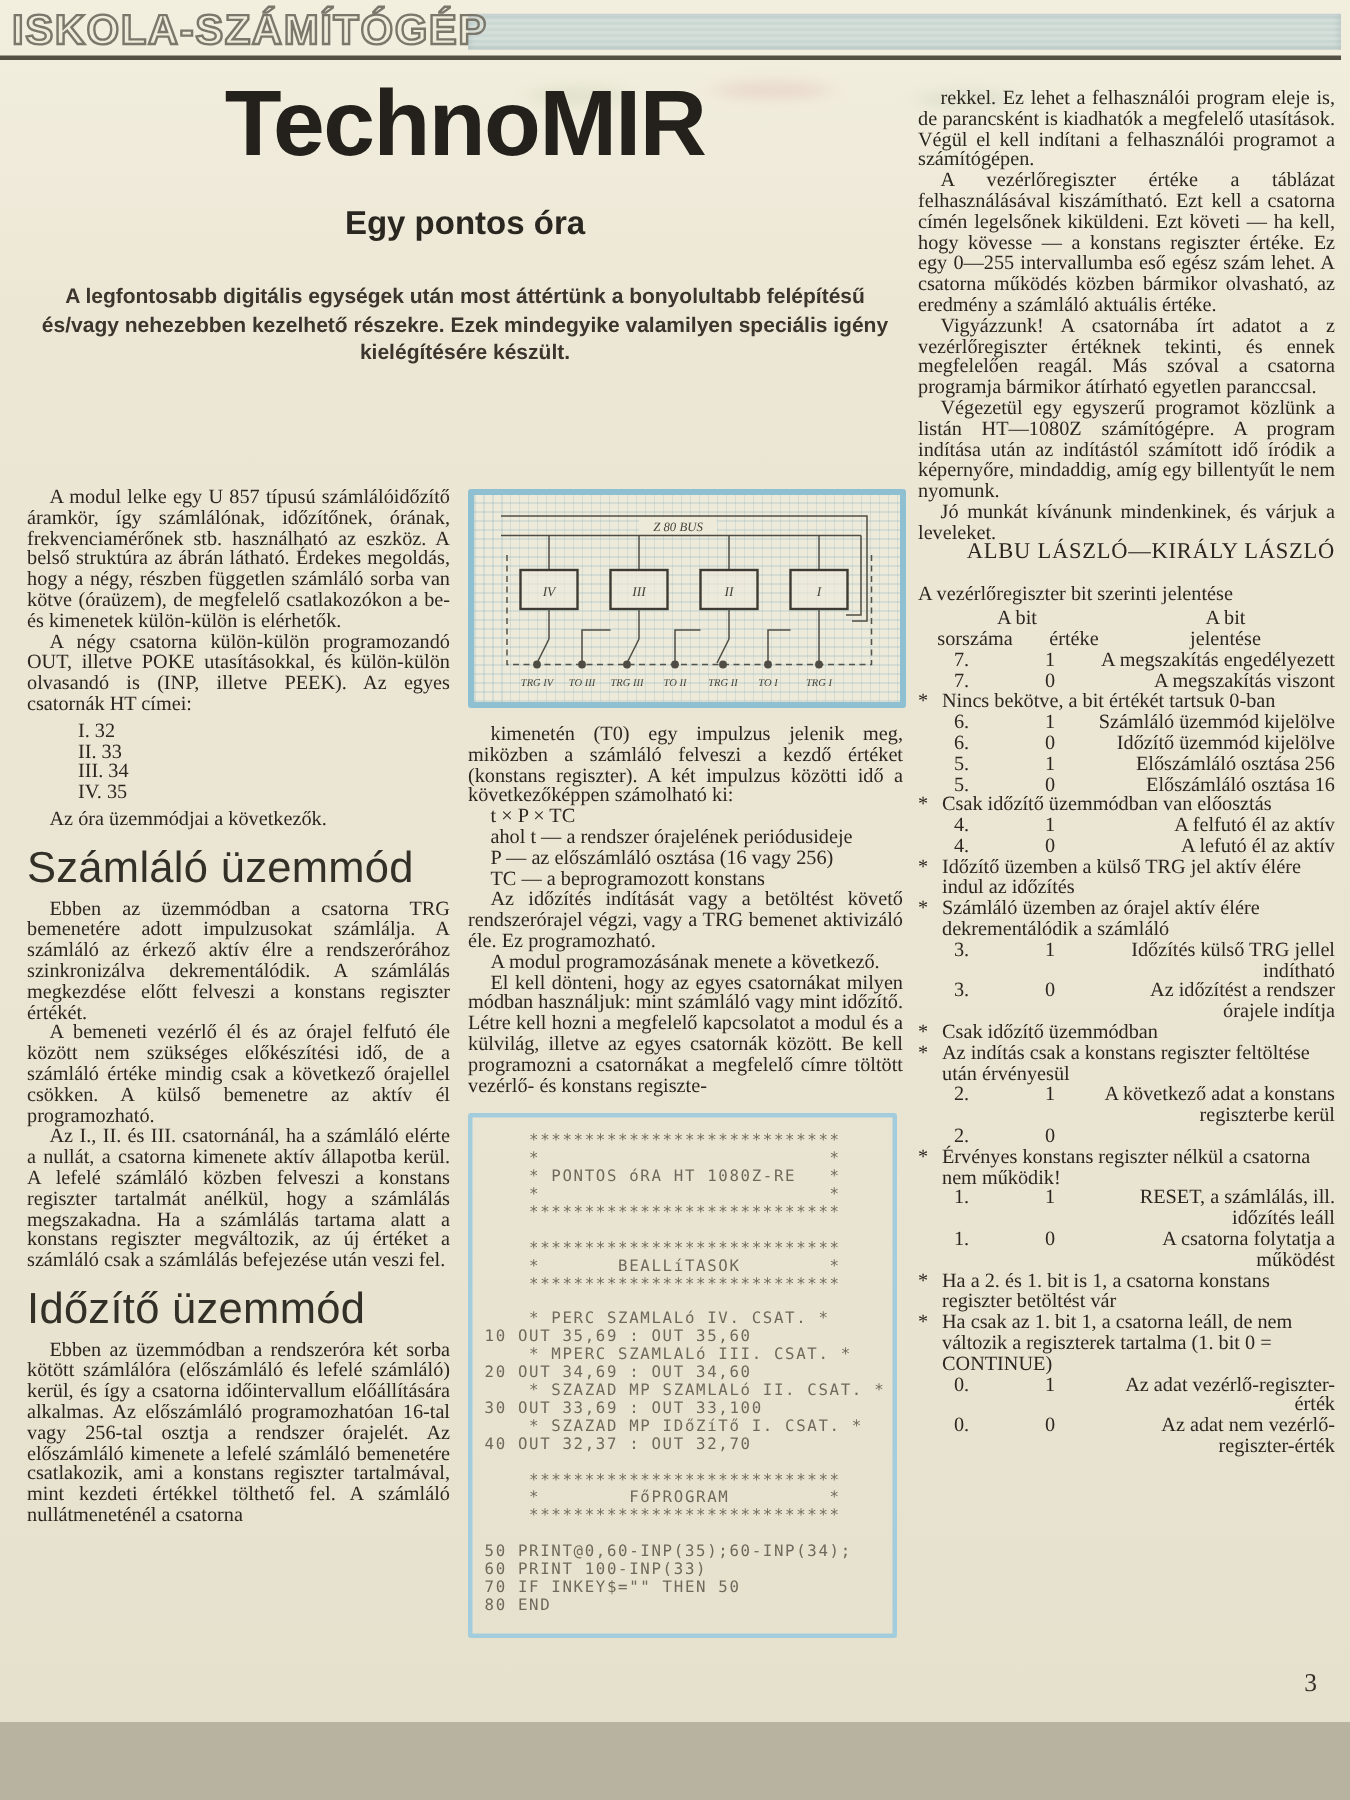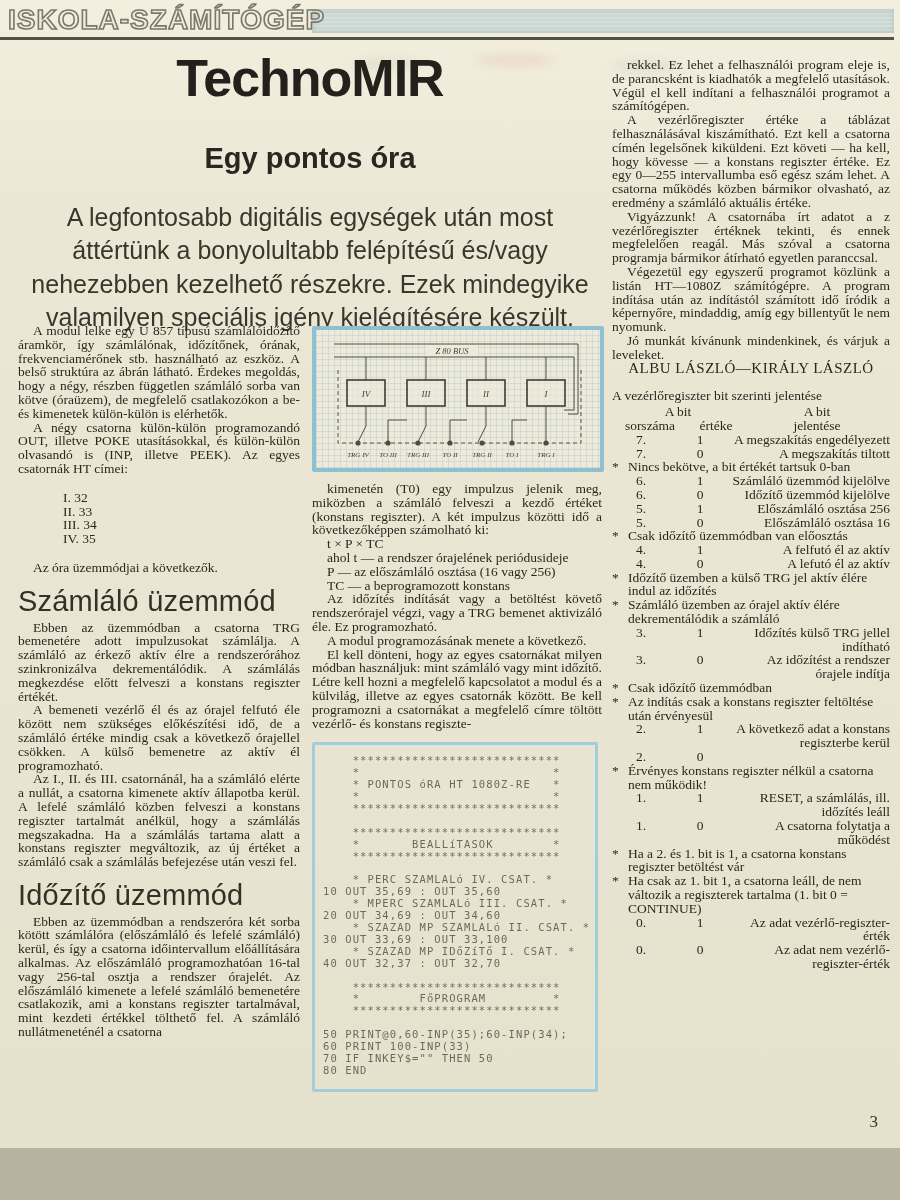--- a/index.html
+++ b/index.html
@@ -24,38 +24,38 @@
   .ghost{
     position:absolute;left:300px;top:44px;width:430px;height:40px;filter:blur(4px);opacity:.18;
     background:
       radial-gradient(60px 12px at 20% 50%, #9fb891 40%, transparent 70%),
       radial-gradient(70px 12px at 50% 40%, #c98f96 40%, transparent 70%),
       radial-gradient(60px 12px at 80% 55%, #9fb8a5 40%, transparent 70%);
   }
   
   .title-block{position:absolute;left:20px;top:52px;width:580px;text-align:center;}
   .art-title{
-    font-family:"Liberation Sans",sans-serif;font-weight:800;font-size:52px;line-height:1;
+    font-family:"Liberation Sans",sans-serif;font-weight:800;font-size:62px;line-height:1;
     letter-spacing:-1px;color:#24211c;margin:0;
   }
   .art-subtitle{
-    font-family:"Liberation Sans",sans-serif;font-weight:700;font-size:29px;color:#2a2721;
-    margin:38px 0 0 0;
+    font-family:"Liberation Sans",sans-serif;font-weight:700;font-size:22px;color:#2a2721;
+    margin:22px 0 0 0;
   }
   .art-lead{
-    font-family:"Liberation Sans",sans-serif;font-size:25px;line-height:1.33;color:#3a362d;
-    margin:26px 6px 0 6px;font-weight:400;
+    font-family:"Liberation Sans",sans-serif;font-size:14px;line-height:1.33;color:#3a362d;
+    margin:26px 6px 0 6px;font-weight:700;
   }
   
   .col{position:absolute;font-size:13.5px;line-height:13.8px;text-align:justify;}
   .col p{margin:0;text-indent:15px;}
   #col-left{left:18px;top:324px;width:282px;}
   #col-mid{left:312px;top:326px;width:290px;}
   #col-right{left:612px;top:58px;width:278px;}
-  .addr-list{margin:15px;padding:0 0 0 30px;list-style:none;}
+  .addr-list{margin:4px;padding:0 0 0 30px;list-style:none;}
   .addr-list li{text-indent:0;}
   .sec-heading{
     font-family:"Liberation Sans",sans-serif;font-weight:500;font-size:29px;letter-spacing:.2px;
     color:#333028;margin:20px 0 12px 0;text-align:left;
   }
   
   .diagram{
     width:284px;height:138px;border:4px solid #8fc0d2;border-radius:2px;
     background-color:#edead9;
     background-image:
@@ -74,21 +74,21 @@
   
   .listing{
     margin-top:12px;border:3px solid #a3cddc;border-radius:2px;
     padding:10px 6px 12px 8px;width:266px;
     font-family:"DejaVu Sans Mono","Liberation Mono",monospace;
     font-size:10.5px;line-height:11.9px;letter-spacing:1.1px;color:#6e695c;
   }
   .cl{white-space:pre;min-height:11.9px;}
   
   .byline{
-    text-align:center;font-size:15px;letter-spacing:.5px;margin-top:2px;text-indent:0 !important;
+    text-align:right;font-size:15px;letter-spacing:.5px;margin-top:2px;text-indent:0 !important;
     white-space:nowrap;
   }
   .btable{margin-top:14px;}
   .bt-title{text-indent:0 !important;text-align:left;margin-bottom:2px !important;}
   .bt-head{display:grid;grid-template-columns:76px 56px 1fr;text-align:center;}
   .bt-head .g1{grid-column:1 / span 2;}
   .trow{display:grid;grid-template-columns:58px 52px 1fr;column-gap:4px;}
   .trow .c1{text-align:center;}
   .trow .c2{text-align:center;}
   .trow .c3{text-align:right;}
@@ -249,21 +249,21 @@
       </div>
 
       <div class="trow">
           <span class="c1">7.</span>
           <span class="c2">1</span>
           <span class="c3">A megszakítás engedélyezett</span>
         </div>
       <div class="trow">
           <span class="c1">7.</span>
           <span class="c2">0</span>
-          <span class="c3">A megszakítás tiltott</span>
+          <span class="c3">A megszakítás viszont</span>
         </div>
       <div class="tnote">
           <span class="bullet">*</span>
           <span class="ntext">Nincs bekötve, a bit értékét tartsuk 0-ban</span>
         </div>
       <div class="trow">
           <span class="c1">6.</span>
           <span class="c2">1</span>
           <span class="c3">Számláló üzemmód kijelölve</span>
         </div>

